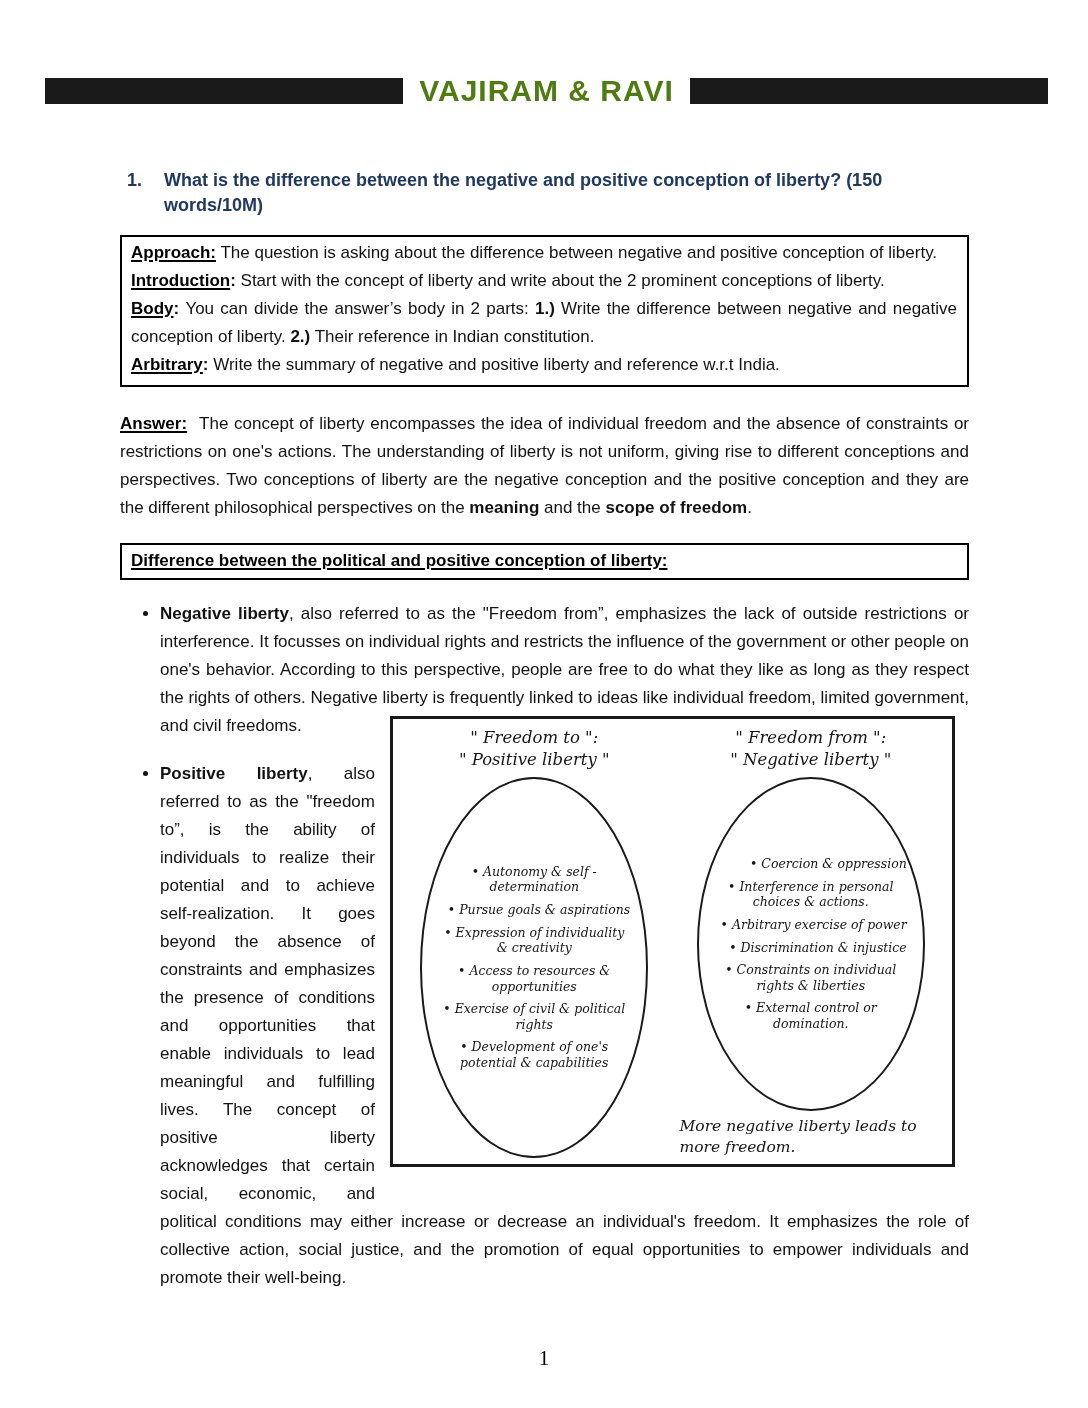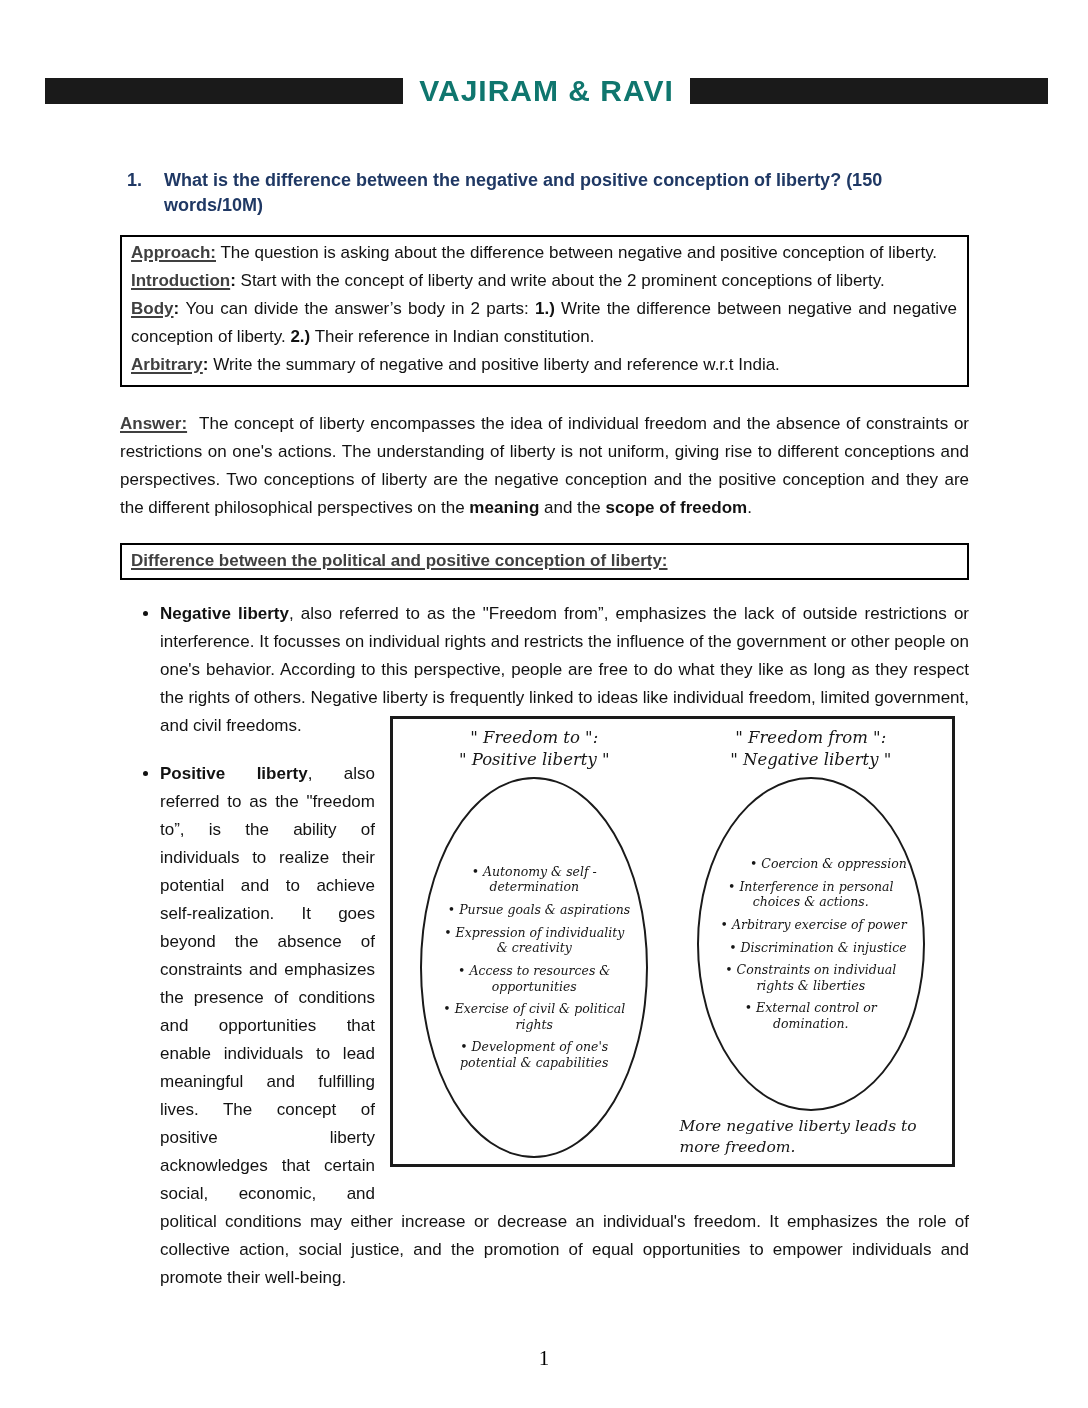--- a/index.html
+++ b/index.html
@@ -13,40 +13,40 @@
 
   
   .masthead {
     display: flex; align-items: center;
     padding-top: 74px; margin-left: 45px; margin-right: 40px; gap: 10px;
   }
   .mast-bar { height: 26px; background: #1a1a1a; flex: 1 1 0; }
   .brand {
     flex: 0 0 auto; padding: 0 6px;
     font-size: 30px; font-weight: bold; letter-spacing: 1px;
-    color: #0f766e; white-space: nowrap;
+    color: #4d7c0f; white-space: nowrap;
   }
 
   
   .question {
     margin: 60px 119px 0 127px;
     color: #1f3864; font-weight: bold; font-size: 18px; line-height: 25px;
     display: flex;
   }
   .qnum { margin-right: 22px; }
 
   
   .approach-box {
     margin: 17px 119px 0 120px;
     border: 2px solid #000;
     padding: 2px 10px 6px 9px;
   }
   .approach-box p { margin: 0; text-align: justify; font-size: 17px; line-height: 28px; }
 
-  .red { color: #404040; font-weight: bold; }
+  .red { color: #000000; font-weight: bold; }
   .u { text-decoration: underline; text-decoration-thickness: 2px; text-underline-offset: 2px; }
   b { font-weight: bold; }
 
   
   .answer {
     margin: 23px 119px 0 120px;
     text-align: justify; font-size: 17px; line-height: 28px;
   }
   .answer-label { margin-right: 12px; }
 

